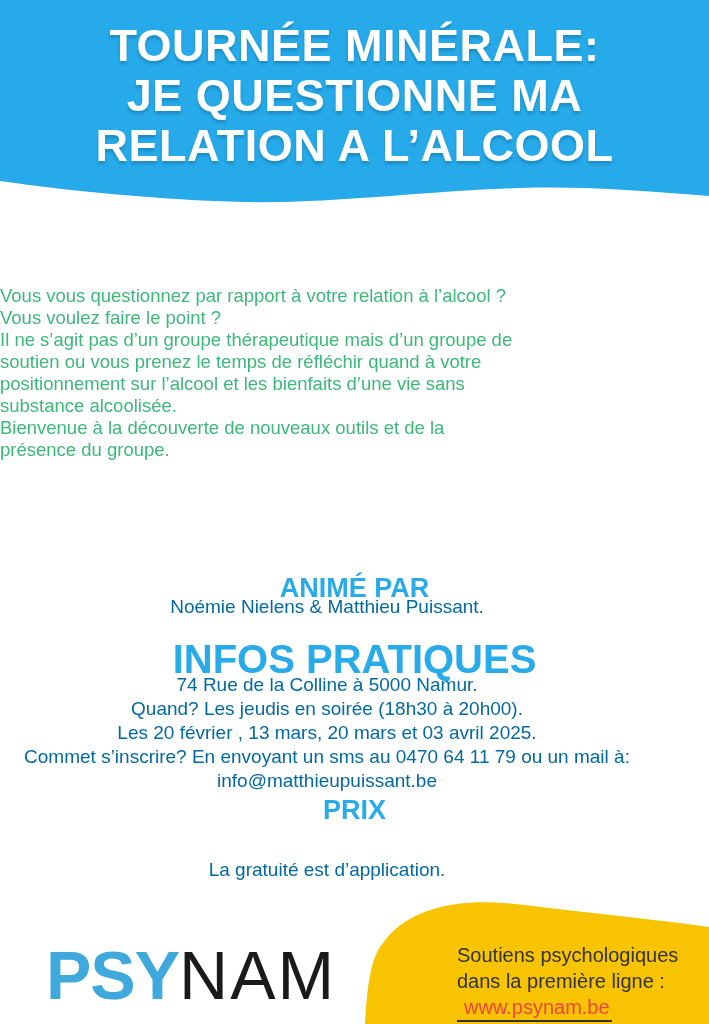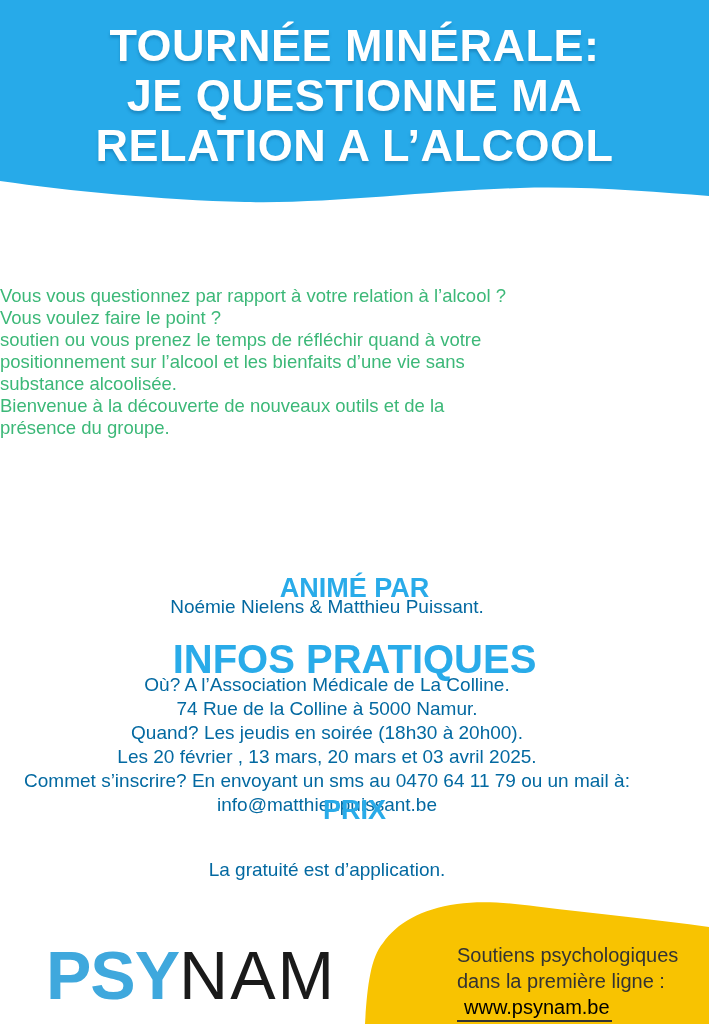--- a/index.html
+++ b/index.html
@@ -105,21 +105,21 @@
   .blob-text {
     position: absolute;
     left: 457px;
     top: 942px;
     color: #333333;
     font-size: 20px;
     line-height: 26px;
   }
   .blob-link {
     display: inline-block;
-    color: #000000;
+    color: #ef4444;
     text-decoration: none;
     border-bottom: 2px solid #333333;
     padding-left: 7px;
     padding-right: 2px;
     cursor: pointer;
   }
 </style>
 </head>
 <body>
 
@@ -134,33 +134,33 @@
 
   <h1 class="page-title">
     <div>TOURNÉE MINÉRALE:</div>
     <div>JE QUESTIONNE MA</div>
     <div>RELATION A L’ALCOOL</div>
   </h1>
 
   <div class="intro">
     <div>Vous vous questionnez par rapport à votre relation à l’alcool ?</div>
     <div>Vous voulez faire le point ?</div>
+    <div>Il ne s’agit pas d’un groupe thérapeutique mais d’un groupe de</div>
     <div>soutien ou vous prenez le temps de réfléchir quand à votre</div>
     <div>positionnement sur l’alcool et les bienfaits d’une vie sans</div>
     <div>substance alcoolisée.</div>
     <div>Bienvenue à la découverte de nouveaux outils et de la</div>
     <div>présence du groupe.</div>
   </div>
 
   <h2 class="heading heading-anime">ANIMÉ PAR</h2>
   <div class="body-text names">Noémie Nielens &amp; Matthieu Puissant.</div>
 
   <h2 class="heading heading-infos">INFOS PRATIQUES</h2>
   <div class="body-text infos">
-    <div>Où? A l’Association Médicale de La Colline.</div>
     <div>74 Rue de la Colline à 5000 Namur.</div>
     <div>Quand? Les jeudis en soirée (18h30 à 20h00).</div>
     <div>Les 20 février , 13 mars, 20 mars et 03 avril 2025.</div>
     <div>Commet s’inscrire? En envoyant un sms au 0470 64 11 79 ou un mail à:</div>
     <div>info@matthieupuissant.be</div>
   </div>
 
   <h2 class="heading heading-prix">PRIX</h2>
   <div class="body-text prix-text">La gratuité est d’application.</div>
 

